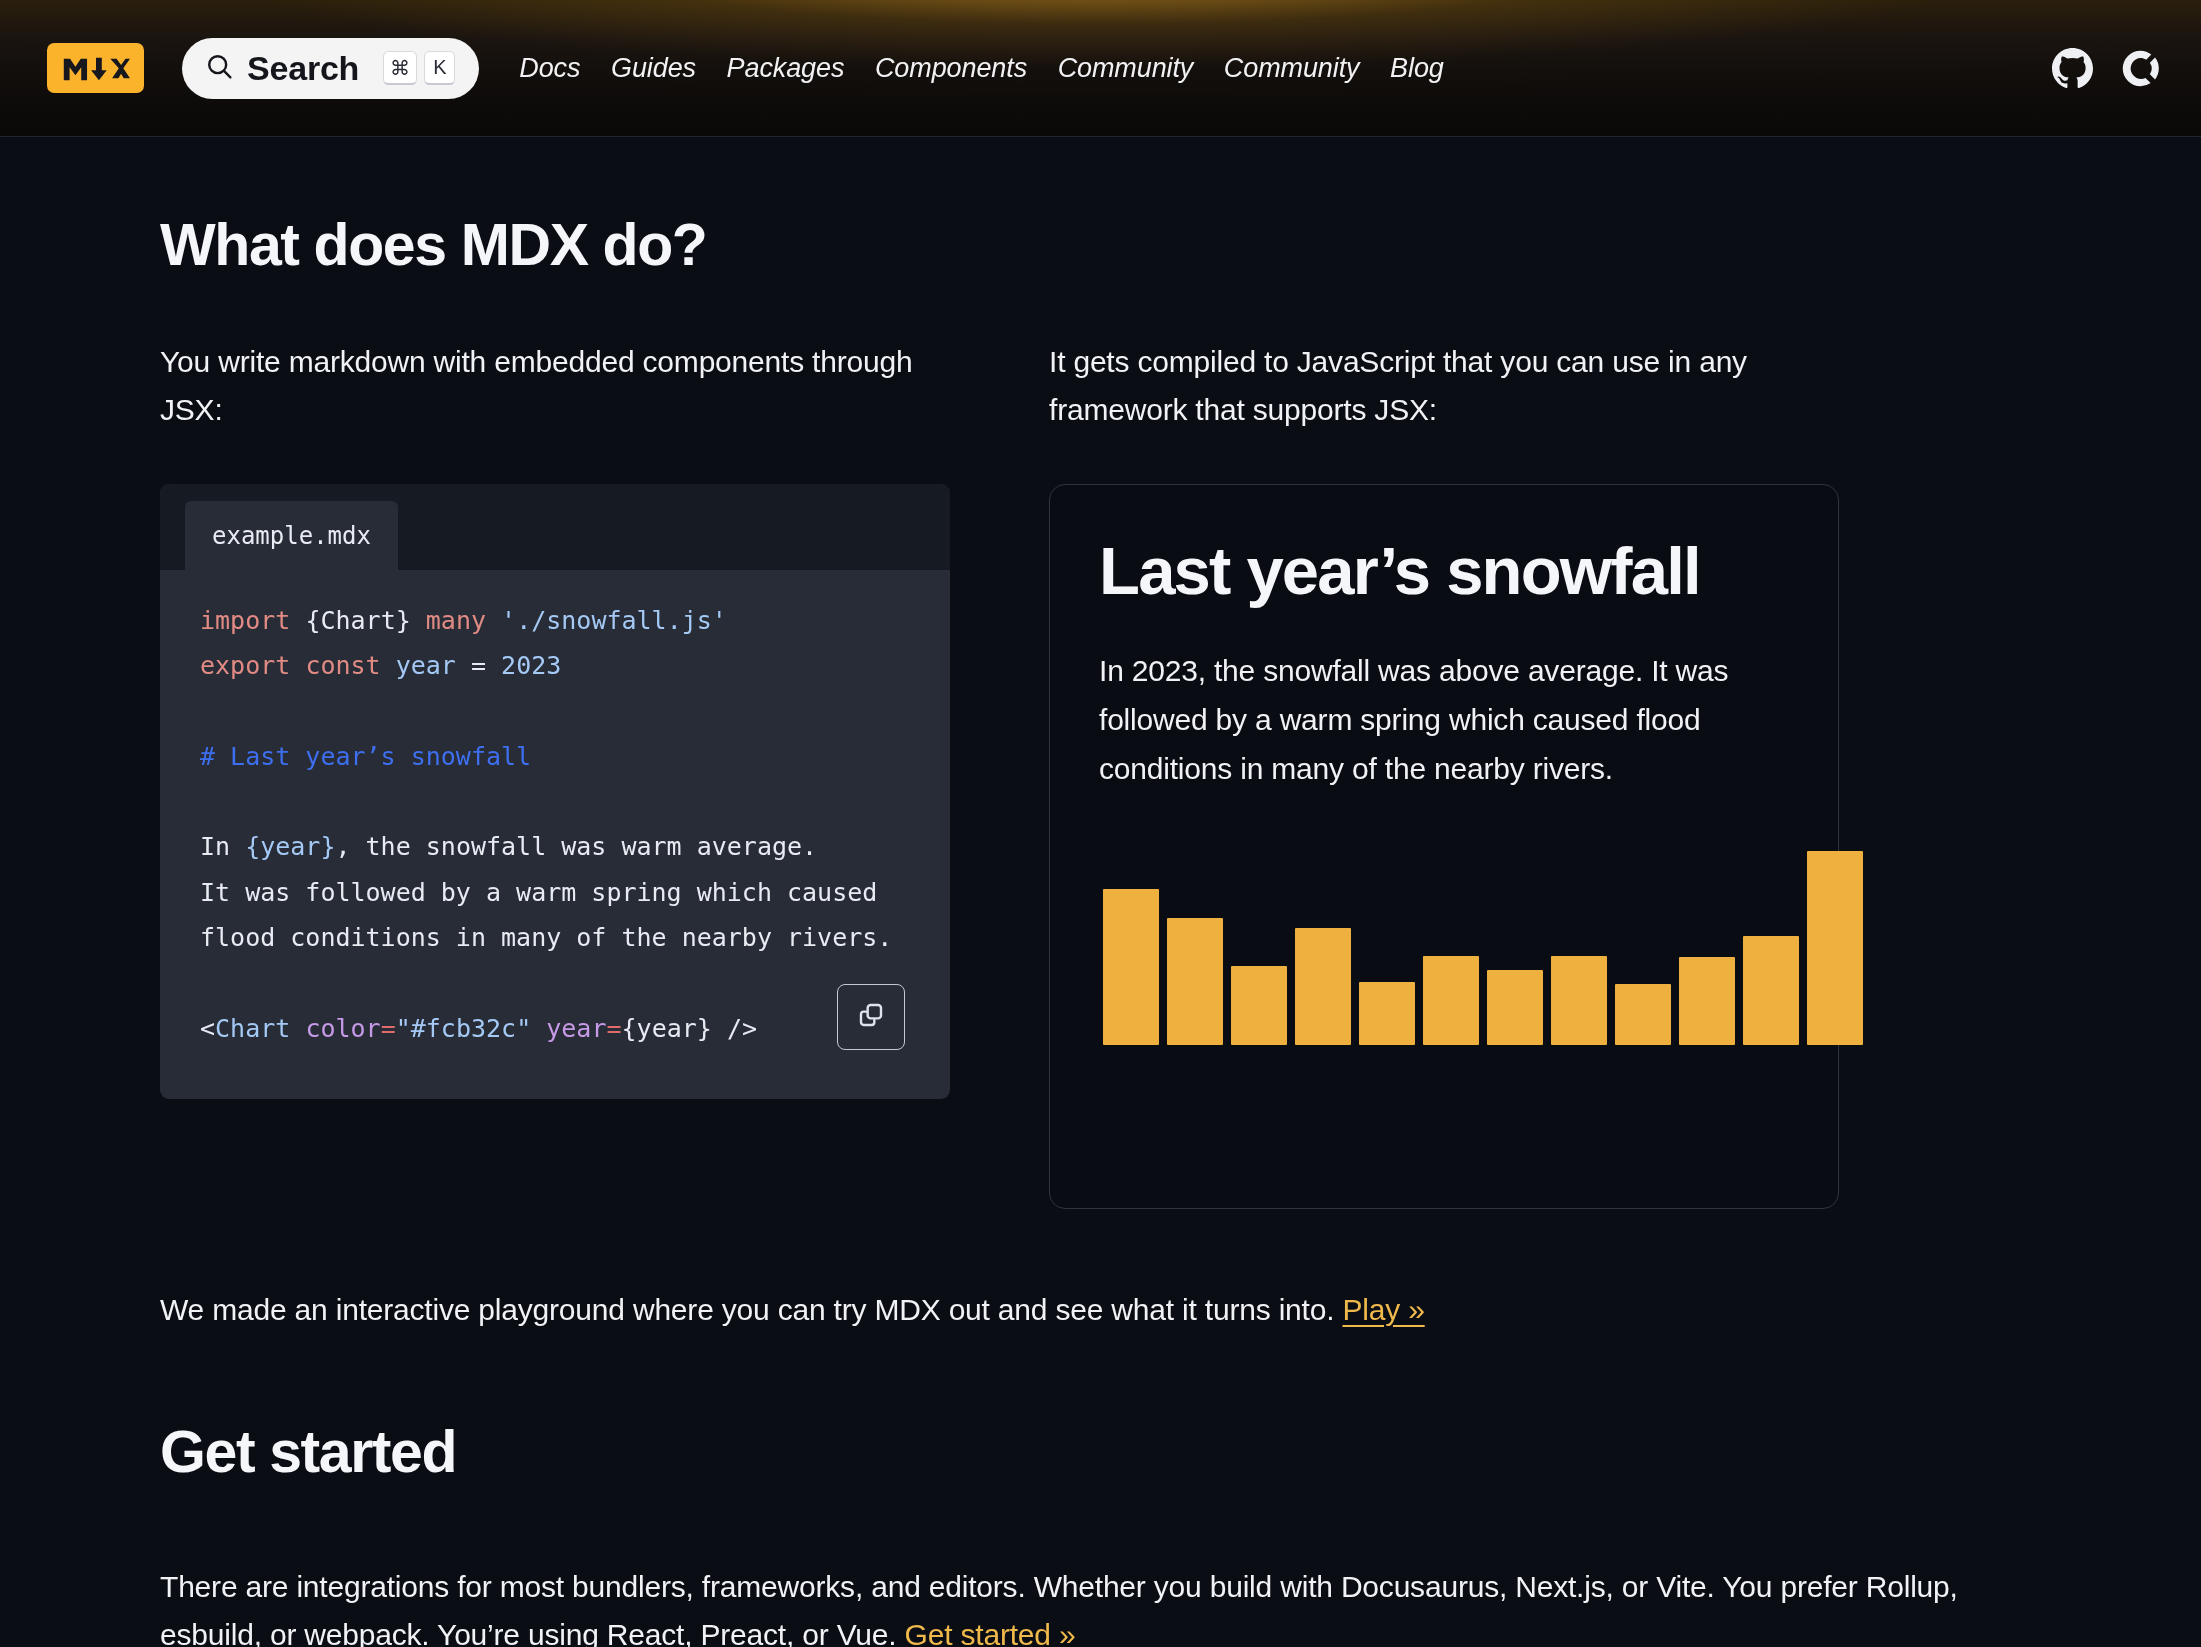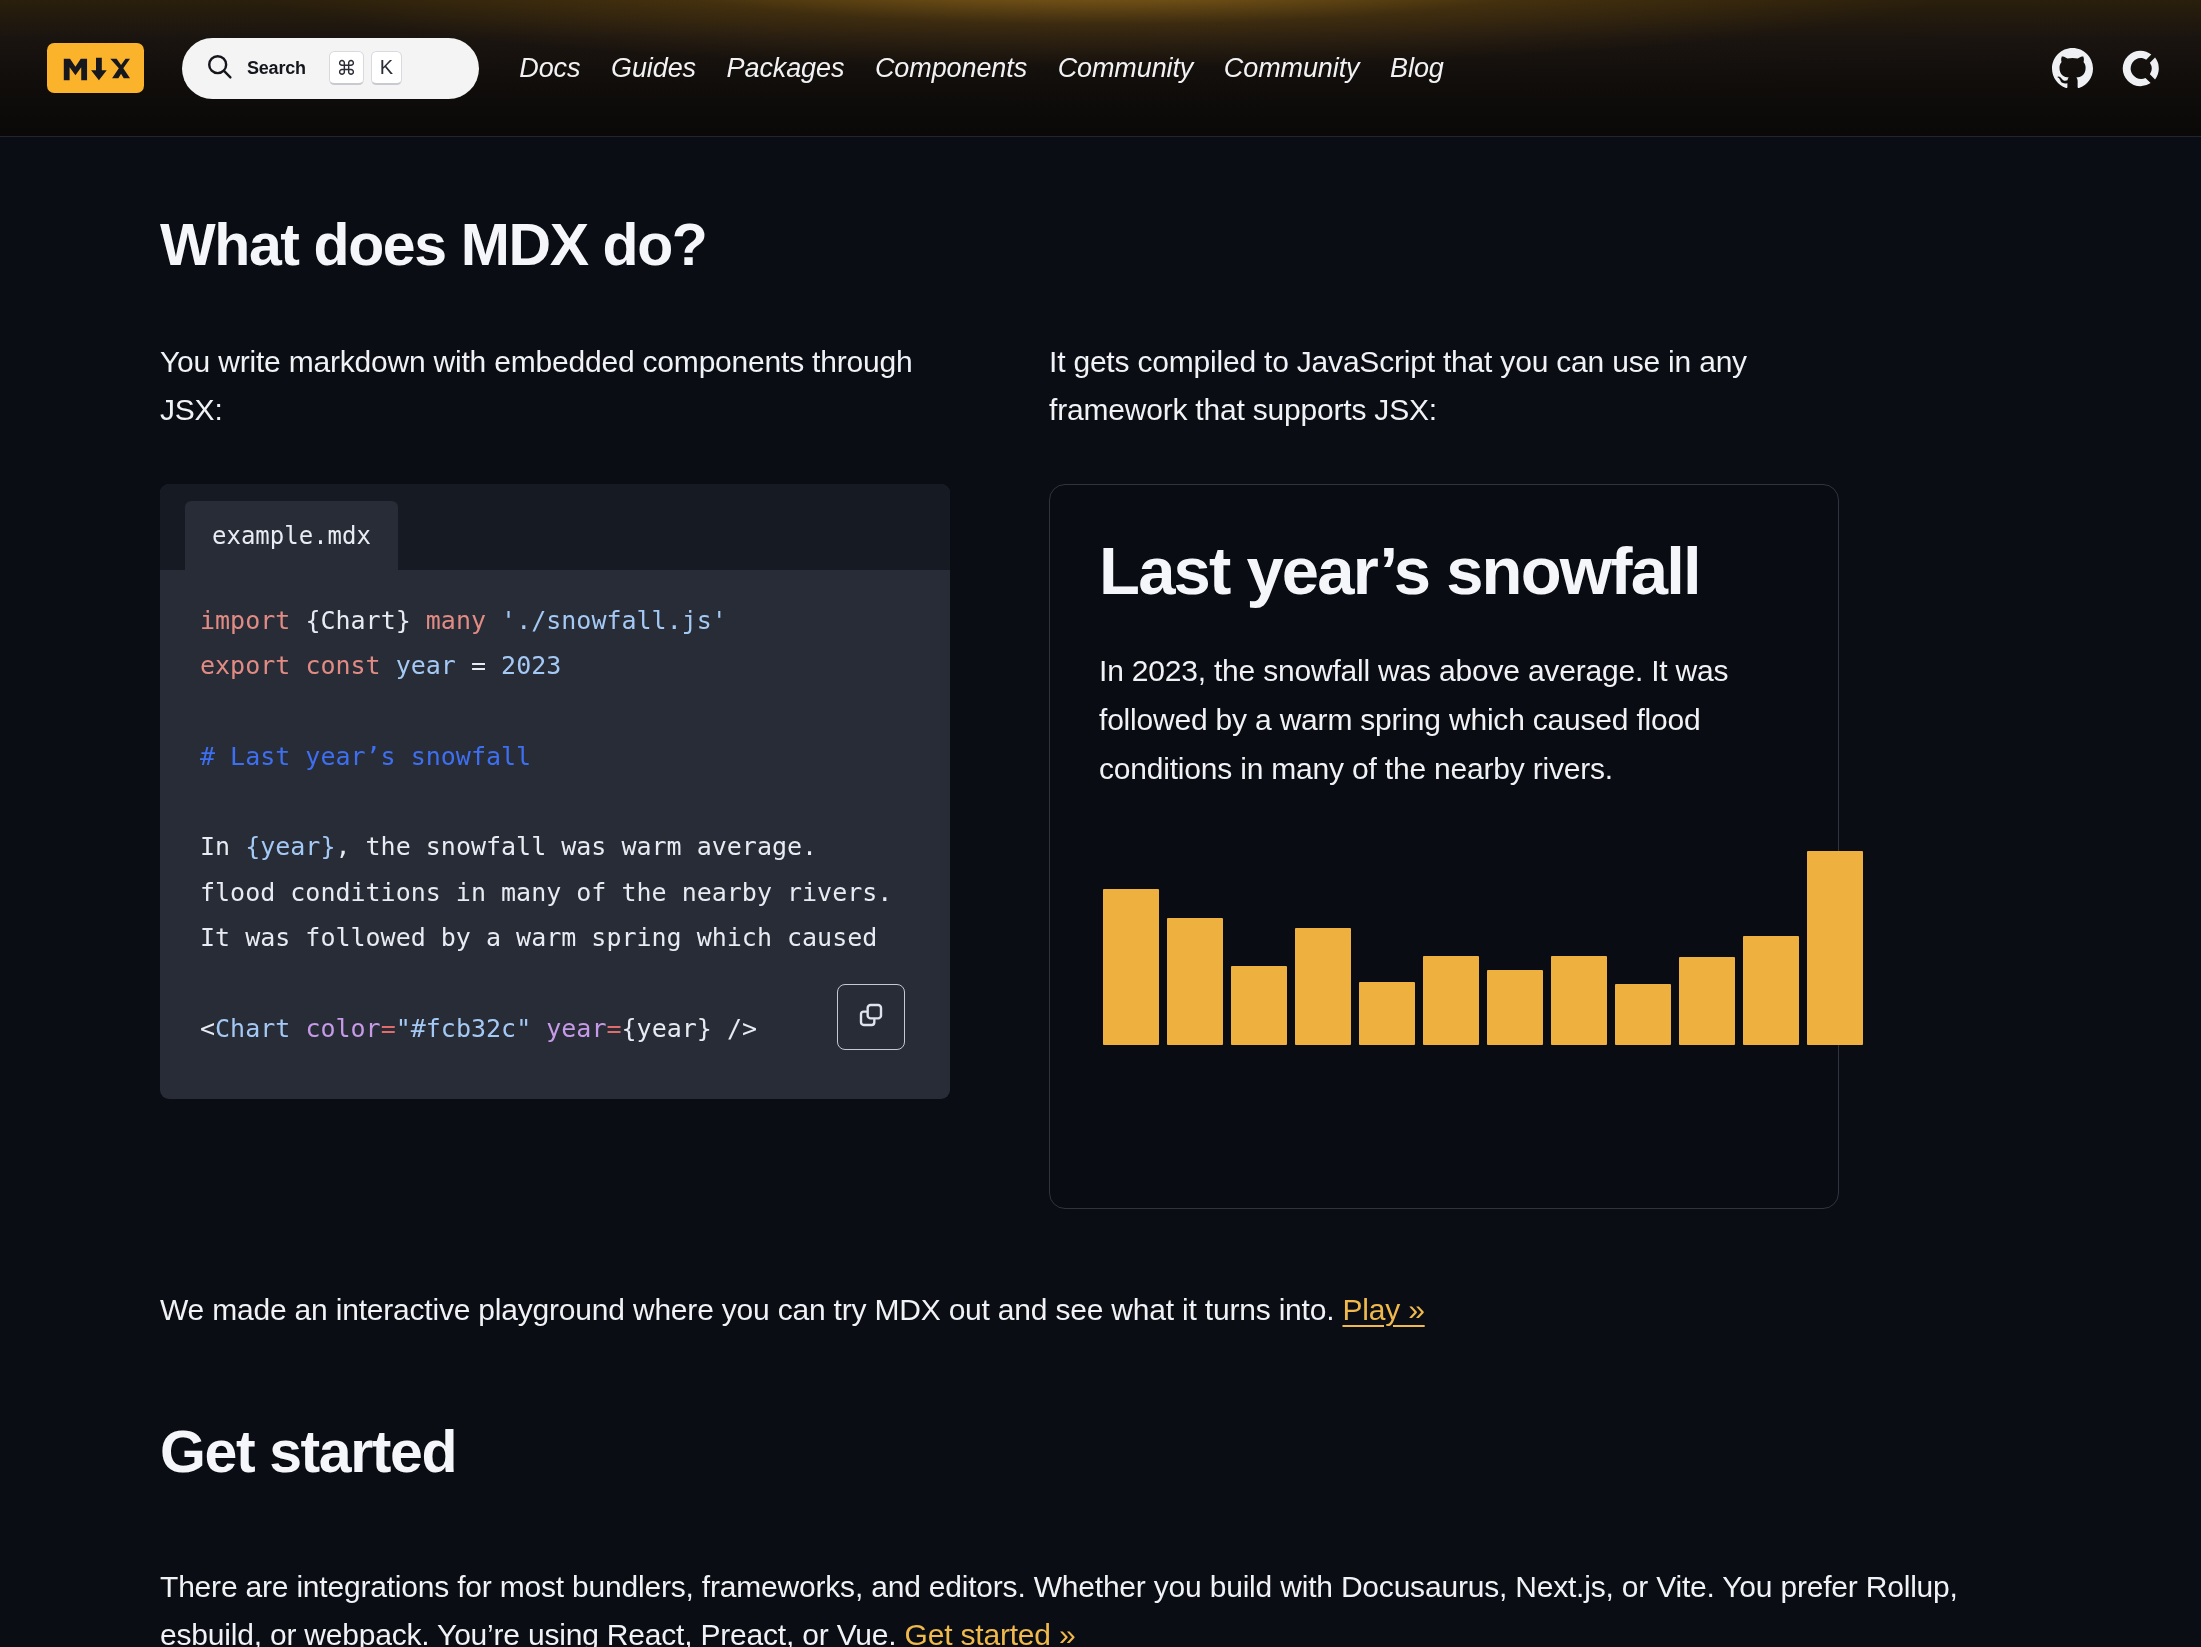--- a/index.html
+++ b/index.html
@@ -54,21 +54,21 @@
     border-radius: 36px;
     display: flex;
     align-items: center;
     padding: 0 20px 0 23.4px;
     gap: 12.6px;
     flex: 0 0 auto;
     cursor: text;
   }
   .search-pill .mag { flex: 0 0 auto; display:block; }
   .search-label {
-    font-size: 18px;
+    font-size: 34px;
     font-weight: 700;
     color: #14161c;
     letter-spacing: -0.2px;
     white-space: nowrap;
   }
   .kbd-group { display: flex; gap: 7.2px; margin-left: 10.8px; }
   .kbd {
     min-width: 31px;
     height: 34px;
     background: #ffffff;
@@ -351,22 +351,22 @@
             <div class="code-tab">example.mdx</div>
           </div>
           <div class="code-body">
             <div id="code-lines">
                 <div class="code-line"><span class="tk-kw">import</span><span class="tk-plain"> </span><span class="tk-plain">{Chart}</span><span class="tk-plain"> </span><span class="tk-kw">many</span><span class="tk-plain"> </span><span class="tk-str">'./snowfall.js'</span></div>
                 <div class="code-line"><span class="tk-kw">export</span><span class="tk-plain"> </span><span class="tk-kw">const</span><span class="tk-plain"> </span><span class="tk-var">year</span><span class="tk-plain"> </span><span class="tk-plain">=</span><span class="tk-plain"> </span><span class="tk-num">2023</span></div>
                 <div class="code-line blank">&nbsp;</div>
                 <div class="code-line"><span class="tk-head"># Last year’s snowfall</span></div>
                 <div class="code-line blank">&nbsp;</div>
                 <div class="code-line"><span class="tk-plain">In </span><span class="tk-var">{year}</span><span class="tk-plain">, the snowfall was warm average.</span></div>
+                <div class="code-line"><span class="tk-plain">It was followed by a warm spring which caused</span></div>
                 <div class="code-line"><span class="tk-plain">flood conditions in many of the nearby rivers.</span></div>
-                <div class="code-line"><span class="tk-plain">It was followed by a warm spring which caused</span></div>
                 <div class="code-line blank">&nbsp;</div>
                 <div class="code-line"><span class="tk-plain">&lt;</span><span class="tk-tag">Chart</span><span class="tk-plain"> </span><span class="tk-attr">color</span><span class="tk-op">=</span><span class="tk-str">"#fcb32c"</span><span class="tk-plain"> </span><span class="tk-attr">year</span><span class="tk-op">=</span><span class="tk-plain">{year}</span><span class="tk-plain"> /&gt;</span></div>
               </div>
             <button class="copy-btn">
               <span>
                 <svg width="32" height="32" viewBox="0 0 24 24" fill="none" aria-hidden="true">
                   <rect x="9.5" y="4.5" width="10" height="10" rx="2.2" stroke="#dfe3ec" stroke-width="1.8"></rect>
                   <path d="M14.5 15.6v1.9a2 2 0 01-2 2H6.5a2 2 0 01-2-2v-6a2 2 0 012-2h1.9" stroke="#dfe3ec" stroke-width="1.8" stroke-linecap="round"></path>
                 </svg>
               </span>

